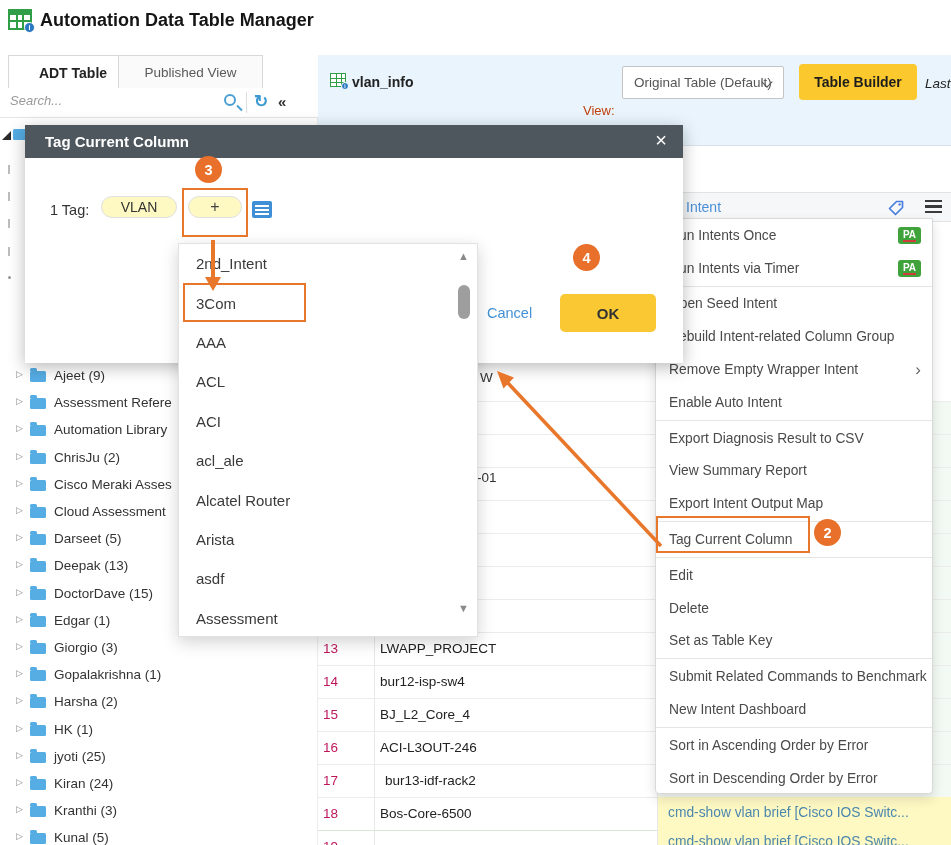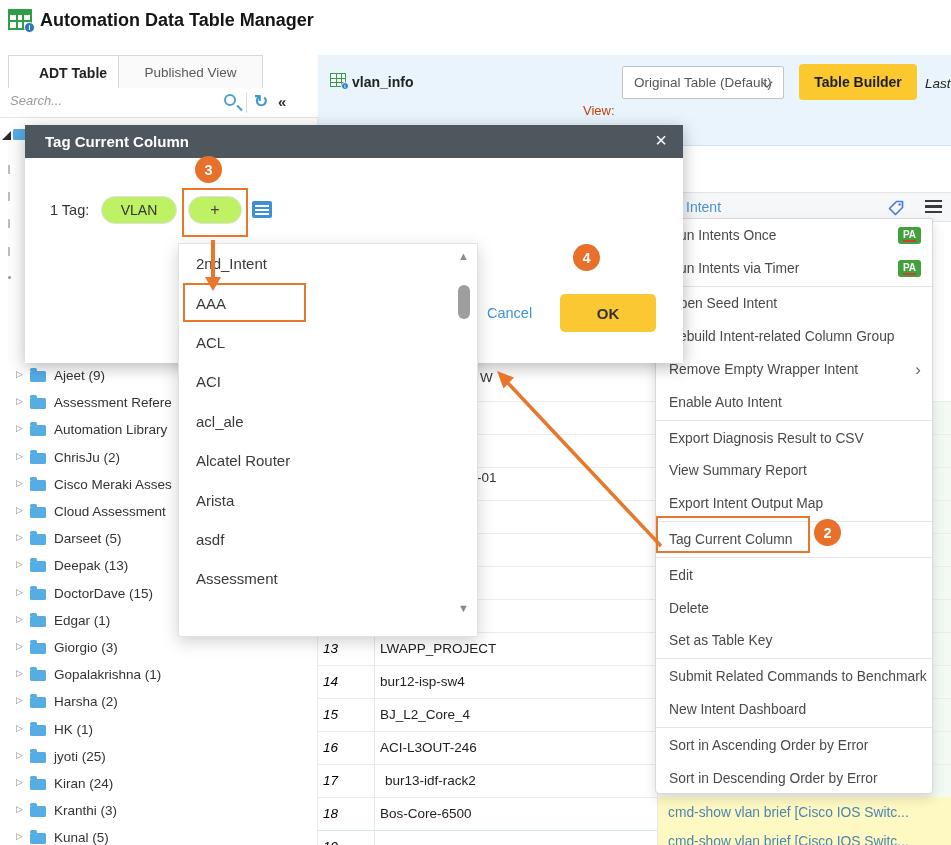--- a/index.html
+++ b/index.html
@@ -63,21 +63,21 @@
   .frag-dot { left:8px; top:276px; width:3px; height:3px; background:#999; border-radius:50%; }
 
   
   .col-header { left:318px; top:192px; width:633px; height:30px; background:#f6f7f8;
                 border-top:1px solid #e3e3e3; border-bottom:1px solid #e3e3e3; }
   .col-header .hdr-label { position:absolute; left:368px; top:6px; font-size:14px; color:#4a8fd8; }
   .burger { position:absolute; right:9px; top:7px; width:17px; }
   .burger div { height:2.2px; background:#3a3a3a; margin-bottom:3.2px; }
   .hline { height:1px; background:#ececec; left:318px; width:633px; }
   .vline { width:1px; background:#e8e8e8; top:222px; height:623px; }
-  .rownum { position:absolute; font-size:13.5px; color:#000000;font-style:italic; }
+  .rownum { position:absolute; font-size:13.5px; color:#be185d; }
   .rowname { position:absolute; font-size:13.5px; color:#222; }
   .fragtext { position:absolute; font-size:13.5px; color:#333; }
   .intent-bg { left:658px; top:401px; width:293px; height:396px; background:#f3f9f3; }
   .green-cell { left:658px; width:293px; background:#fef9c3; }
   .green-cell span { position:absolute; left:10px; font-size:13.8px; color:#4c87ae; white-space:nowrap; }
 
   
   #ctx-menu { position:absolute; left:655px; top:218px; width:278px; height:576px; background:#fff;
               border:1px solid #d9d9d9; border-radius:0 0 4px 4px; box-shadow:0 5px 12px rgba(0,0,0,.13);
               z-index:10; overflow:hidden; }
@@ -88,21 +88,21 @@
   .pa-badge i { font-style:normal; border-bottom:2px solid #d03c3c; line-height:11px; }
   .sub-chev { margin-left:auto; margin-right:11px; font-size:17px; color:#666; }
 
   
   #modal { position:absolute; left:25px; top:125px; width:658px; height:238px; background:#fff; z-index:20;
            box-shadow:0 4px 16px rgba(0,0,0,.28); }
   .modal-header { position:absolute; left:0; top:0; width:100%; height:33px; background:#4e575e; color:#fff;
                   display:flex; align-items:center; padding-left:20px; font-size:15px; font-weight:600; }
   .modal-close { position:absolute; right:16px; top:4px; font-size:20px; color:#fff; font-weight:normal; }
   .tag-count { position:absolute; left:25px; top:77px; font-size:14.5px; color:#333; }
-  .pill { position:absolute; height:28px; border:1.5px solid #e0e0e0; border-radius:17px; background:#bef264;
+  .pill { position:absolute; height:22px; border:1.5px solid #e0e0e0; border-radius:17px; background:#fef9c3;
           display:flex; align-items:center; justify-content:center; font-size:14px; color:#333; }
   .list-icon { position:absolute; left:227px; top:76px; width:20px; height:17px; background:#3f8fd6; border-radius:2px; }
   .list-icon::before { content:""; position:absolute; left:3px; right:3px; top:4px; height:10px;
           background:linear-gradient(#fff 0 2px, transparent 2px 4px, #fff 4px 6px, transparent 6px 8px, #fff 8px 10px); }
   .cancel-link { position:absolute; left:462px; top:180px; font-size:14.5px; color:#4191d6; }
   .ok-btn { position:absolute; left:535px; top:169px; width:96px; height:38px; background:#f9c832; border-radius:5px;
             display:flex; align-items:center; justify-content:center; font-size:15px; font-weight:600; color:#333; }
 
   
   #tag-dd { position:absolute; left:178px; top:243px; width:300px; height:394px; background:#fff; z-index:30;
@@ -393,20 +393,21 @@
     <span class="tag-count">1 Tag:</span>
     <div class="pill" style="left:76px; top:71px; width:76px;">VLAN</div>
     <div class="pill" style="left:163px; top:71px; width:54px; font-size:16px; color:#444;">+</div>
     <span class="list-icon"></span>
     <span class="cancel-link">Cancel</span>
     <div class="ok-btn">OK</div>
   </div>
 
   <div id="tag-dd">
     <div class="di">2nd_Intent</div>
+    <div class="di">3Com</div>
     <div class="di">AAA</div>
     <div class="di">ACL</div>
     <div class="di">ACI</div>
     <div class="di">acl_ale</div>
     <div class="di">Alcatel Router</div>
     <div class="di">Arista</div>
     <div class="di">asdf</div>
     <div class="di">Assessment</div>
     <span class="dd-up">▲</span>
     <span class="dd-thumb"></span>

